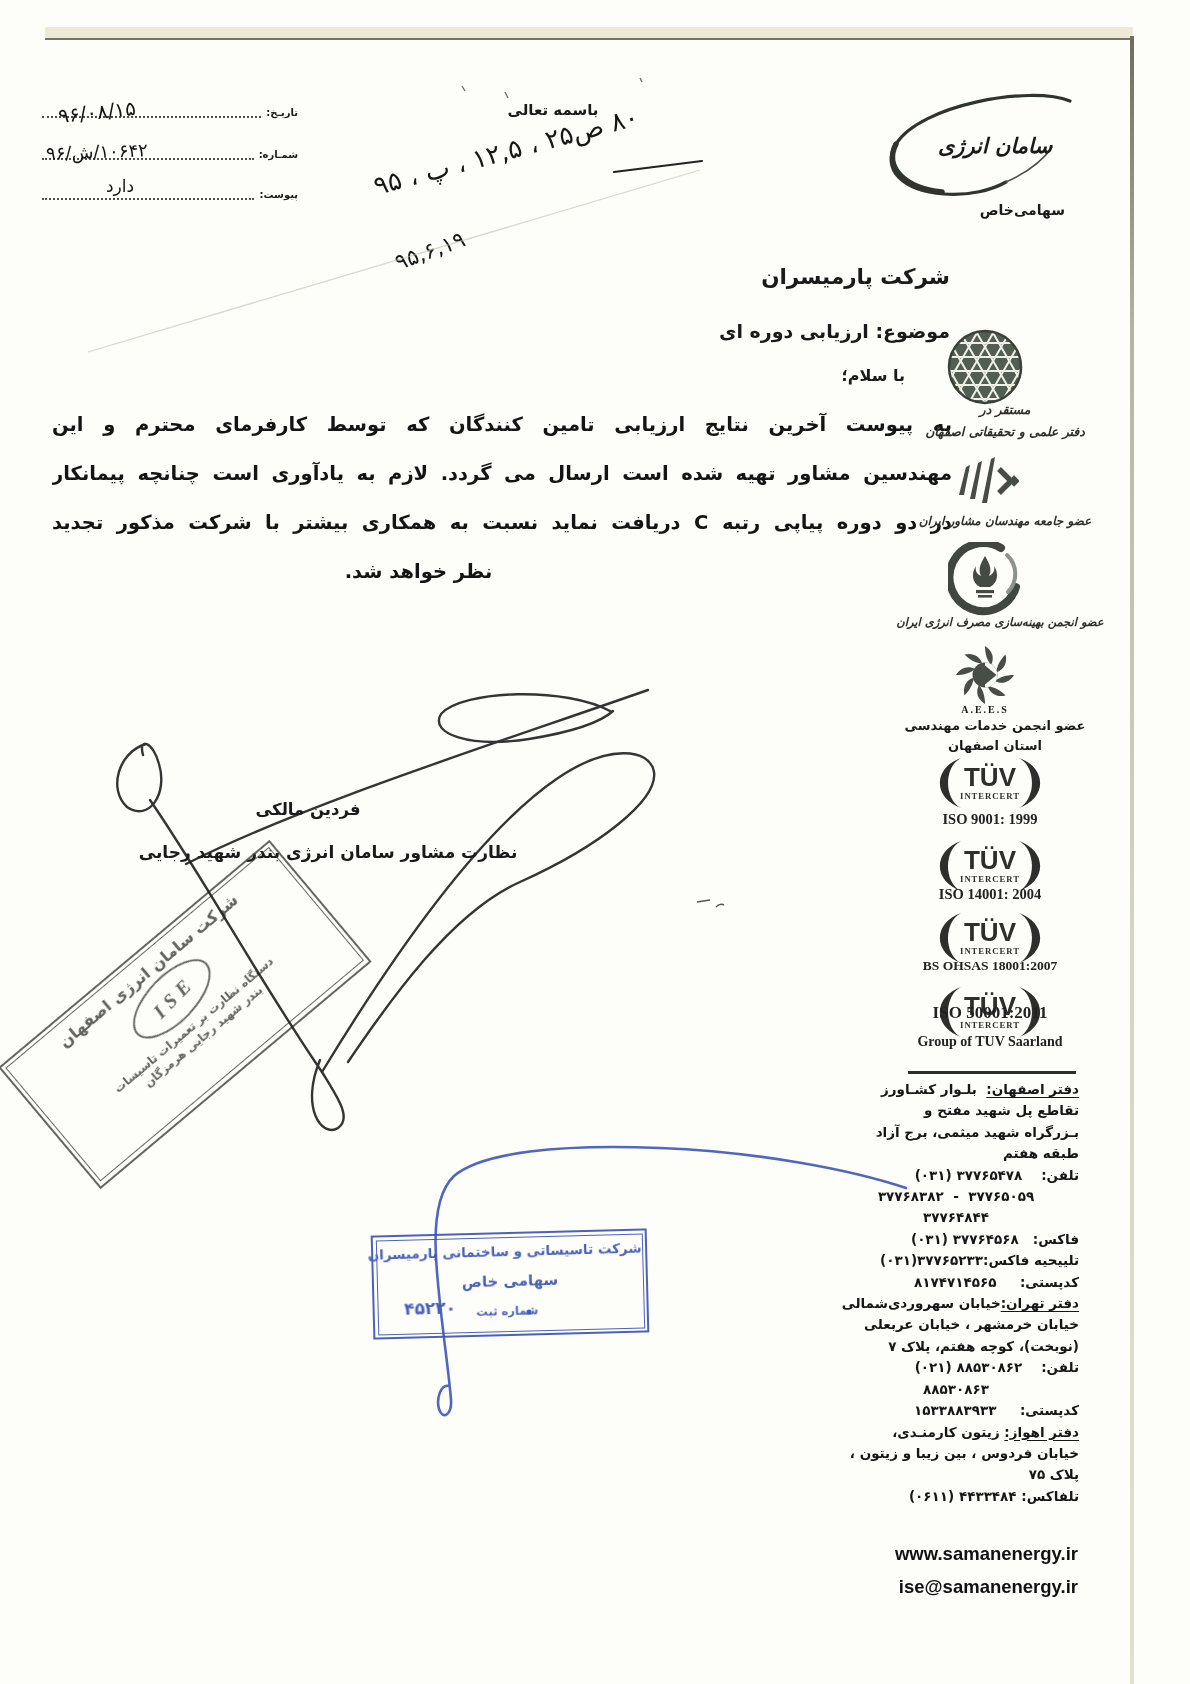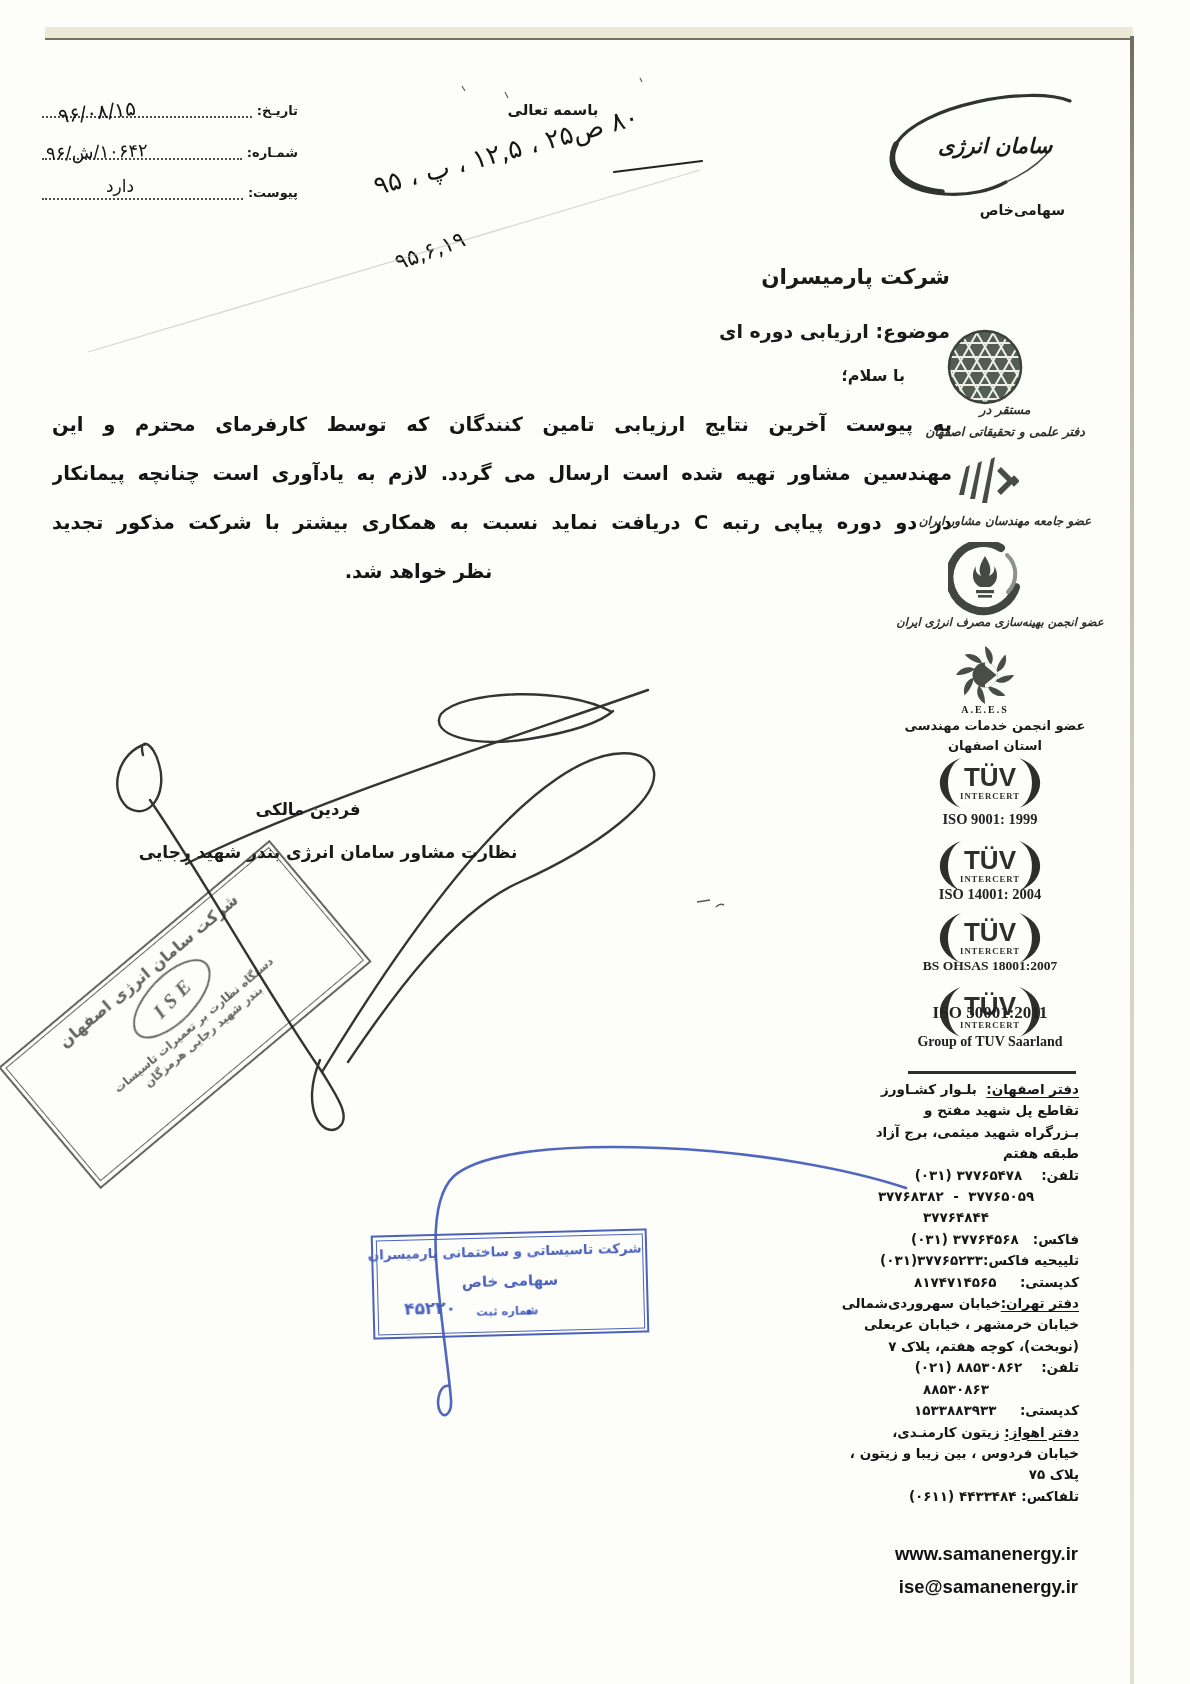--- a/index.html
+++ b/index.html
@@ -5,21 +5,21 @@
   html,body{margin:0;padding:0;background:#e9e9e9;}
   .page{position:relative;width:1190px;height:1684px;background:#fdfdf9;overflow:hidden;
         font-family:"DejaVu Sans","Liberation Sans",sans-serif;color:#1a1a1a;margin:0 auto;}
   .abs{position:absolute;}
   .rtl{direction:rtl;unicode-bidi:embed;}
   
   .top-band{left:45px;top:27px;width:1088px;height:11px;background:#ece9d6;border-bottom:2px solid #75725f;}
   .right-band{left:1130px;top:36px;width:4px;height:1648px;
       background:linear-gradient(#6f6c5d,#b7b4a2 18%,#d7d4c2 55%,#e3e0cf);}
   
-  .meta-row{display:flex;align-items:flex-end;direction:rtl;font-weight:bold;font-size:13px;height:22px;}
+  .meta-row{display:flex;align-items:flex-end;direction:rtl;font-weight:bold;font-size:10px;height:22px;}
   .meta-row .lbl{white-space:nowrap;}
   .meta-row .leader{flex:1;border-bottom:2px dotted #4d4d4d;height:5px;margin-left:2px;margin-right:5px;}
   .hw{font-size:20px;color:#141414;white-space:nowrap;font-weight:400;}
   
   .head{direction:rtl;text-align:right;white-space:nowrap;}
   .recipient{font-size:21.5px;font-weight:bold;}
   .subject{font-size:19px;font-weight:bold;}
   .salutation{font-size:16px;font-weight:600;}
   
   .body-par{direction:rtl;font-size:19.5px;font-weight:600;color:#141414;}

